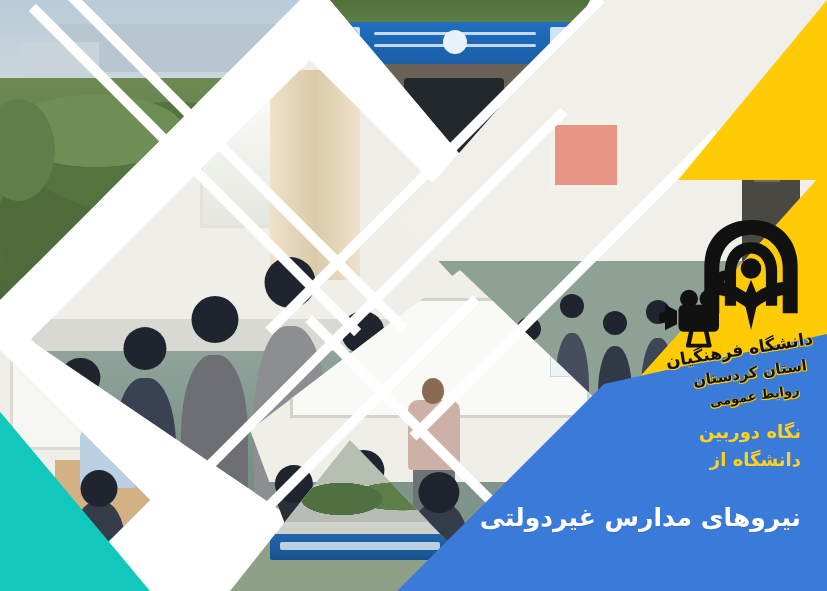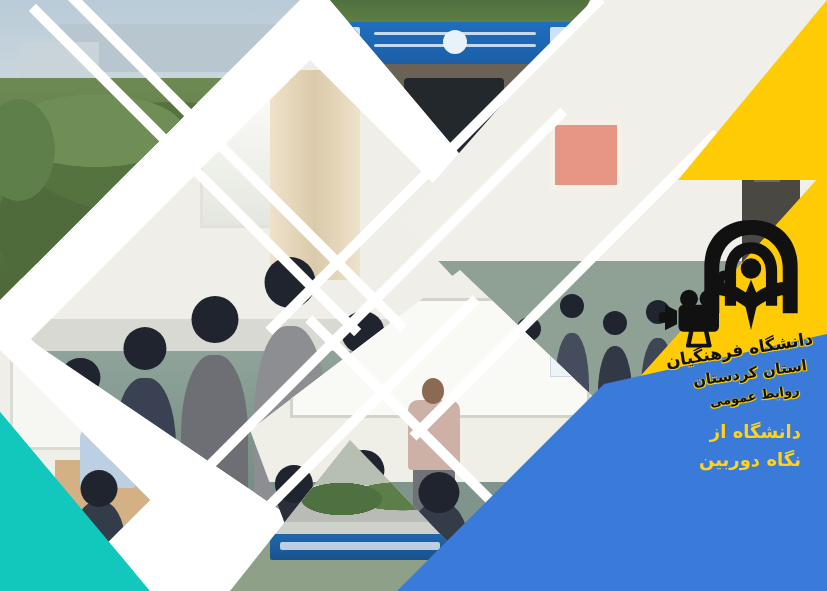--- a/index.html
+++ b/index.html
@@ -363,20 +363,21 @@
 
         <path d="M34 58 C22 58 18 70 26 78 C30 82 38 82 40 76 C34 76 30 72 32 68 C34 64 38 62 42 62 C40 59 37 58 34 58 Z" fill="#111111"></path>
       </svg>
     </div>
     <div class="logo-script" id="logo-line1">دانشگاه فرهنگیان</div>
     <div class="logo-script" id="logo-line2">استان کردستان</div>
     <div class="logo-script" id="logo-line3">روابط عمومی</div>
   </div>
 
   <div id="tagline">
+    <div>نگاه دوربین</div>
     <div>دانشگاه از</div>
-    <div>نگاه دوربین</div>
   </div>
 
   <div id="headline">
+    <div>نیروهای مدارس غیردولتی</div>
   </div>
 
 </div>
 
 </body></html>

